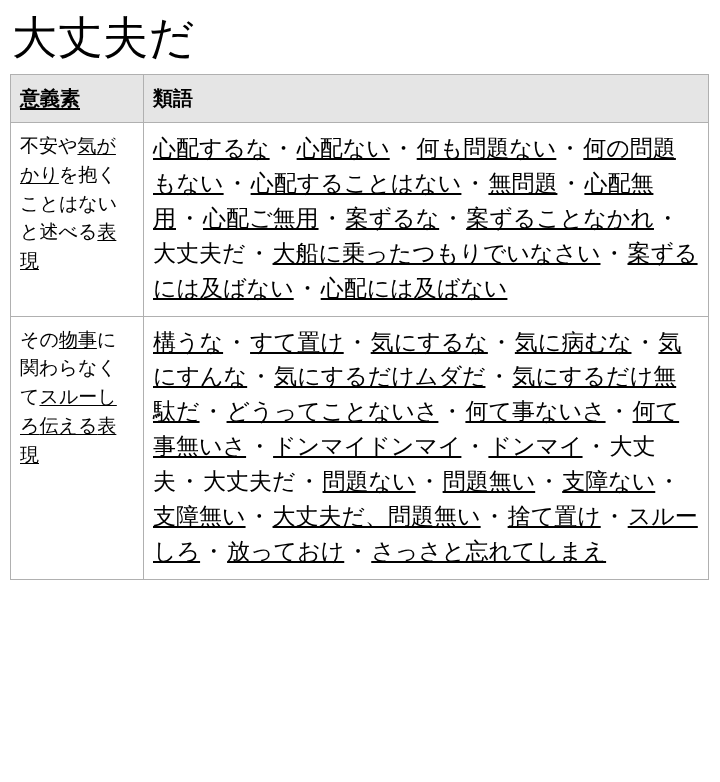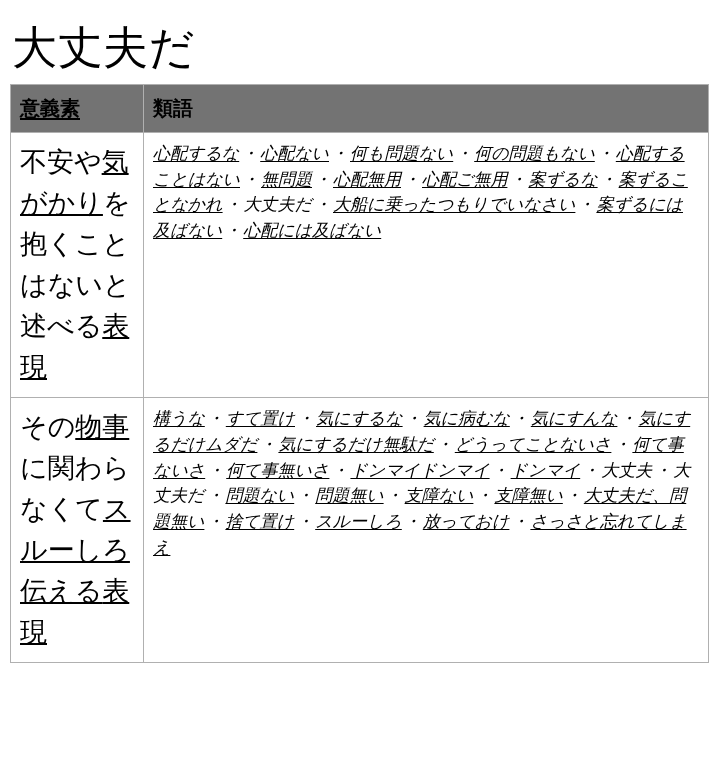--- a/index.html
+++ b/index.html
@@ -8,21 +8,21 @@
     background: #ffffff;
   }
   body {
     width: 720px;
     height: 782px;
     font-family: "DejaVu Sans", "Liberation Sans", sans-serif;
     color: #000000;
     overflow: hidden;
   }
   .page {
-    padding: 22px 10px 0 10px;
+    padding: 12px 10px 0 10px;
     box-sizing: border-box;
   }
   .page-title {
     font-size: 45px;
     line-height: 1.15;
     font-weight: normal;
     margin: 0 0 10px 2px;
     letter-spacing: 0.5px;
   }
   table.thesaurus {
@@ -31,37 +31,36 @@
     table-layout: fixed;
     border: 1px solid #b0b0b0;
   }
   table.thesaurus th,
   table.thesaurus td {
     border: 1px solid #b0b0b0;
     vertical-align: top;
     padding: 8px 9px 10px 9px;
   }
   table.thesaurus thead th {
-    background: #737373;
+    background: #e5e5e5;
     text-align: left;
     font-size: 20px;
     font-weight: bold;
     padding-top: 10px;
     padding-bottom: 10px;
   }
   col.c-sense { width: 133px; }
   col.c-syn { width: 565px; }
   .sense-cell {
-    font-size: 27px;
+    font-size: 19px;
     line-height: 1.52;
   }
   .syn-cell {
-    font-size: 17px;
+    font-size: 23px;
     line-height: 1.52;
-    font-style: italic;
   }
   .u {
     text-decoration: underline;
     text-underline-offset: 2px;
   }
   .sep {
     padding: 0 2px;
   }
   .hdr-underline {
     text-decoration: underline;

